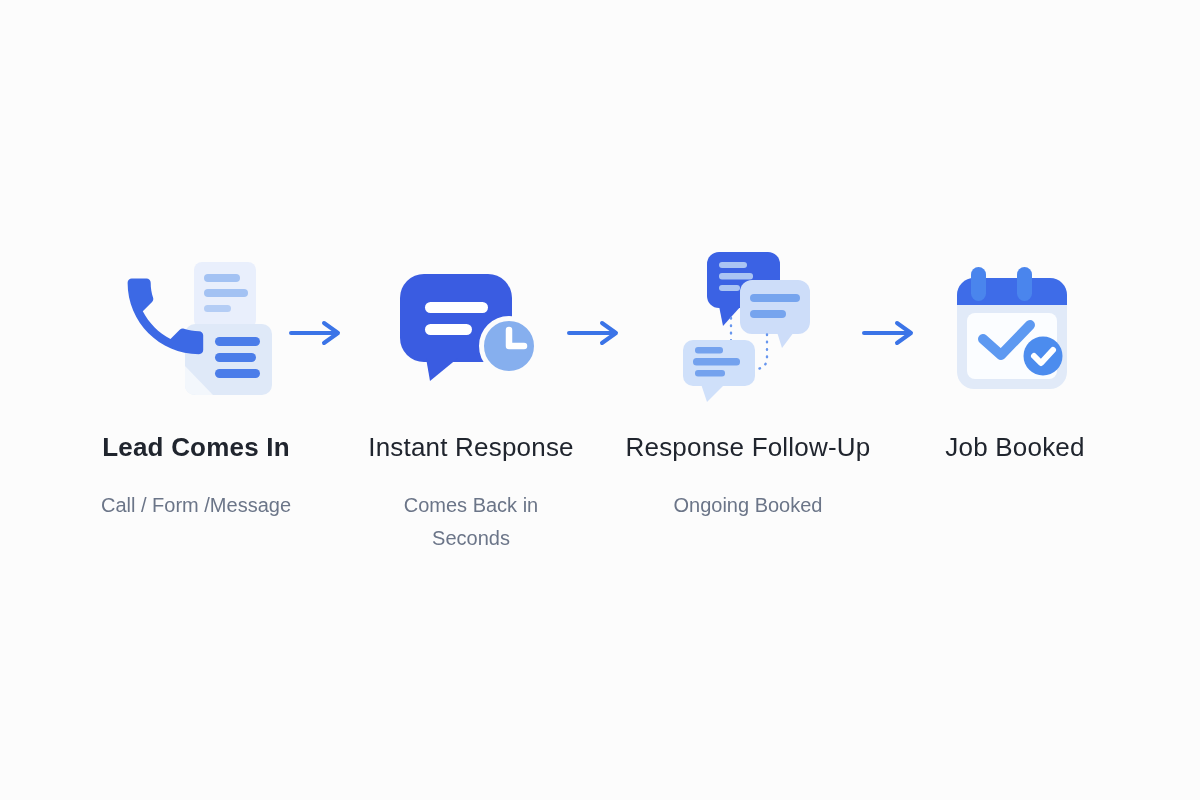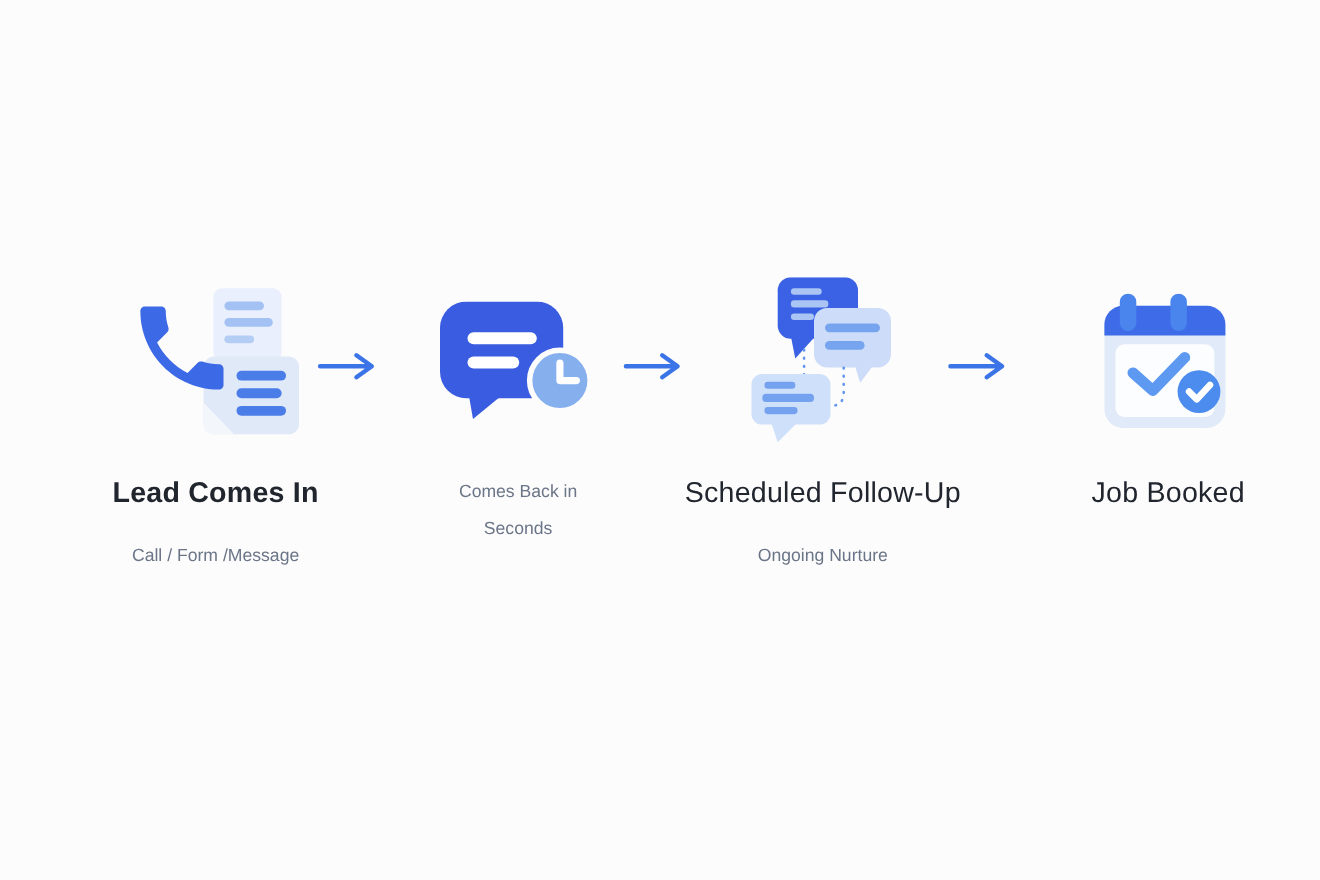--- a/index.html
+++ b/index.html
@@ -17,40 +17,40 @@
     padding-left: 16px;
   }
   .step {
     position: absolute;
     top: 250px;
     text-align: center;
   }
   .step-1 { left: 55px;  width: 282px; }
   .step-2 { left: 346px; width: 250px; }
   .step-3 { left: 603px; width: 290px; }
-  .step-4 { left: 937px; width: 250px; text-align: center; }
+  .step-4 { left: 890px; width: 250px; text-align: center; }
   .icon-box {
     height: 155px;
     display: flex;
     align-items: center;
     justify-content: center;
   }
   .step-title {
     margin-top: 26px;
     font-size: 26px;
     line-height: 32px;
     color: #20252e;
     font-weight: 400;
     letter-spacing: 0.2px;
     white-space: nowrap;
   }
   .step-1 .step-title { font-weight: 700; }
   .step-subtitle {
     margin-top: 26px;
-    font-size: 16px;
+    font-size: 20px;
     line-height: 33px;
     color: #6b7588;
     white-space: pre-line;
   }
   .arrow {
     position: absolute;
     top: 320px;
     width: 58px;
     height: 26px;
   }
@@ -98,20 +98,21 @@
 
         <rect x="0" y="0" width="112" height="88" rx="24" fill="#3a5ce1"></rect>
         <path d="M26 84 L58 84 L30 107 Z" fill="#3a5ce1"></path>
         <rect x="25" y="28" width="63" height="11" rx="5.5" fill="#ffffff"></rect>
         <rect x="25" y="50" width="47" height="11" rx="5.5" fill="#ffffff"></rect>
 
         <circle cx="109" cy="72" r="27.5" fill="#86afee" stroke="#fcfcfc" stroke-width="5"></circle>
         <path d="M109 56 V72 H124" fill="none" stroke="#ffffff" stroke-width="6.5" stroke-linecap="round" stroke-linejoin="round"></path>
       </svg>
     </div>
+    <div class="step-title">Instant Response</div>
     <div class="step-subtitle">Comes Back in
 Seconds</div>
   </div>
 
   <div class="arrow arrow-2">
     <svg width="58" height="26" viewBox="0 0 58 26">
       <path d="M3 13 H49 M36 3 L50 13 L36 23" fill="none" stroke="#3b74e7" stroke-width="4" stroke-linecap="round" stroke-linejoin="round"></path>
     </svg>
   </div>
 
@@ -132,22 +133,22 @@
 
         <path d="M48 66 V103 Q48 117 62 117 H72 Q84 117 84 105 V82" fill="none" stroke="#6796ee" stroke-width="2.4" stroke-dasharray="0.6 6.8" stroke-linecap="round"></path>
 
         <rect x="0" y="88" width="72" height="46" rx="10" fill="#cfe0fa"></rect>
         <path d="M18 132 L42 132 L24 150 Z" fill="#cfe0fa"></path>
         <rect x="12" y="95" width="28" height="6.5" rx="3" fill="#74a2ee"></rect>
         <rect x="10" y="106" width="47" height="7.5" rx="3.5" fill="#74a2ee"></rect>
         <rect x="12" y="118" width="30" height="6.5" rx="3" fill="#74a2ee"></rect>
       </svg>
     </div>
-    <div class="step-title">Scheduled Follow-Up</div>
-    <div class="step-subtitle">Ongoing Nurture</div>
+    <div class="step-title">Response Follow-Up</div>
+    <div class="step-subtitle">Ongoing Booked</div>
   </div>
 
   <div class="arrow arrow-3">
     <svg width="58" height="26" viewBox="0 0 58 26">
       <path d="M3 13 H49 M36 3 L50 13 L36 23" fill="none" stroke="#3b74e7" stroke-width="4" stroke-linecap="round" stroke-linejoin="round"></path>
     </svg>
   </div>
 
   <div class="step step-4">
     <div class="icon-box">

